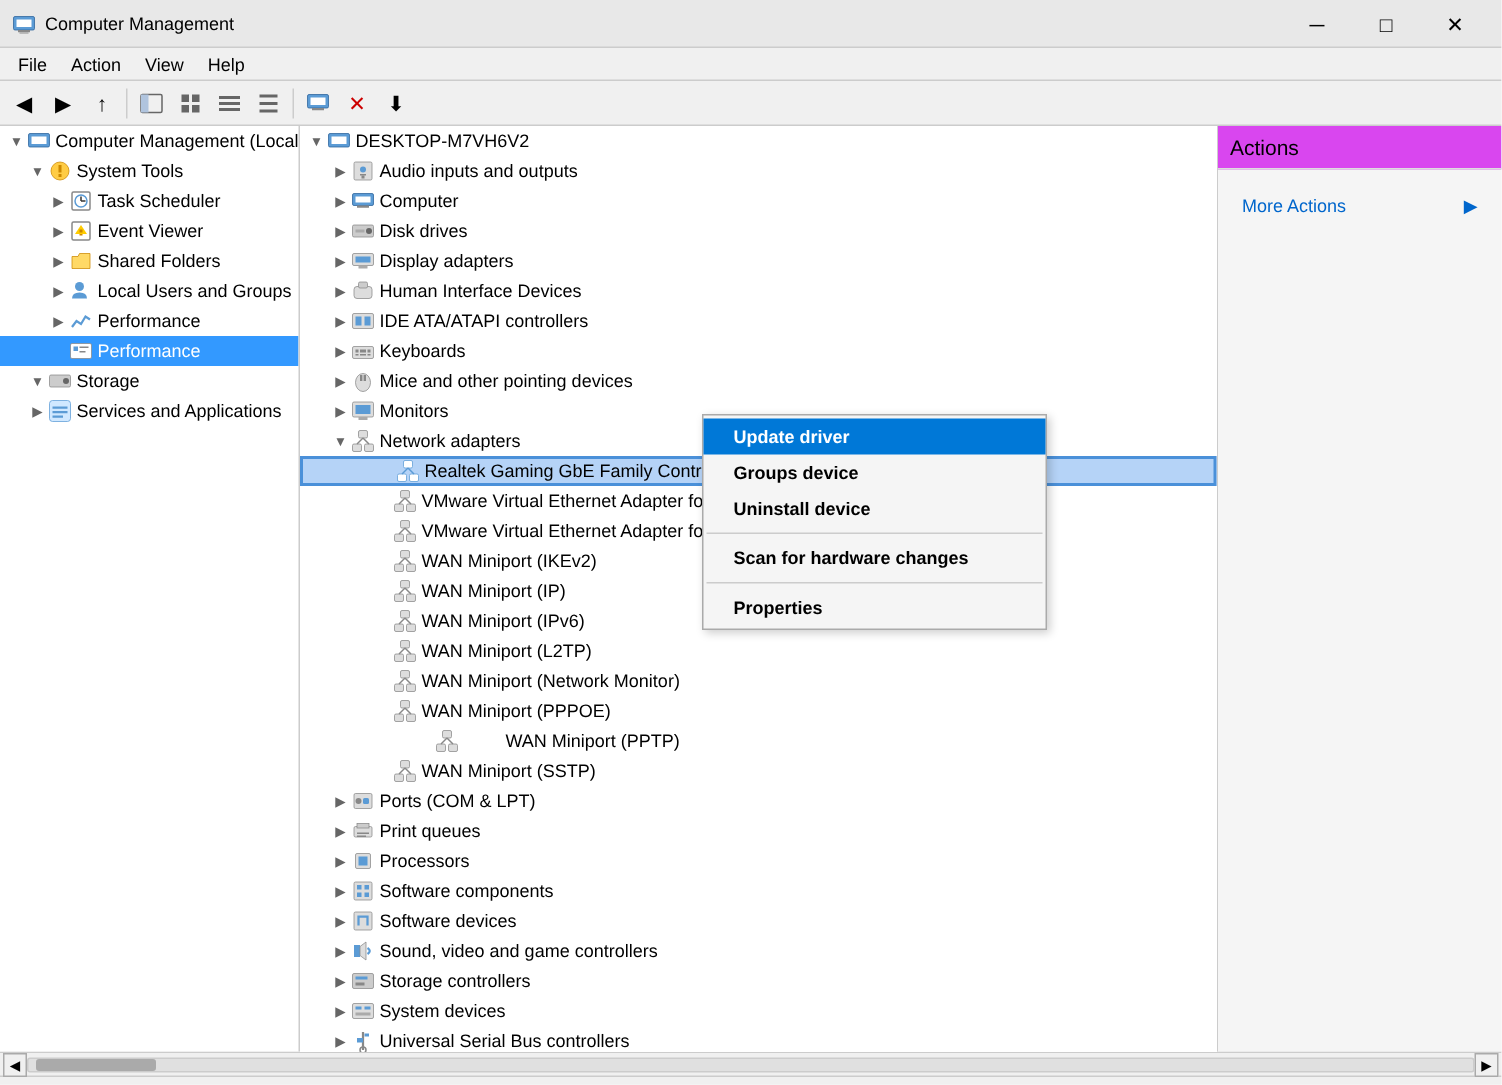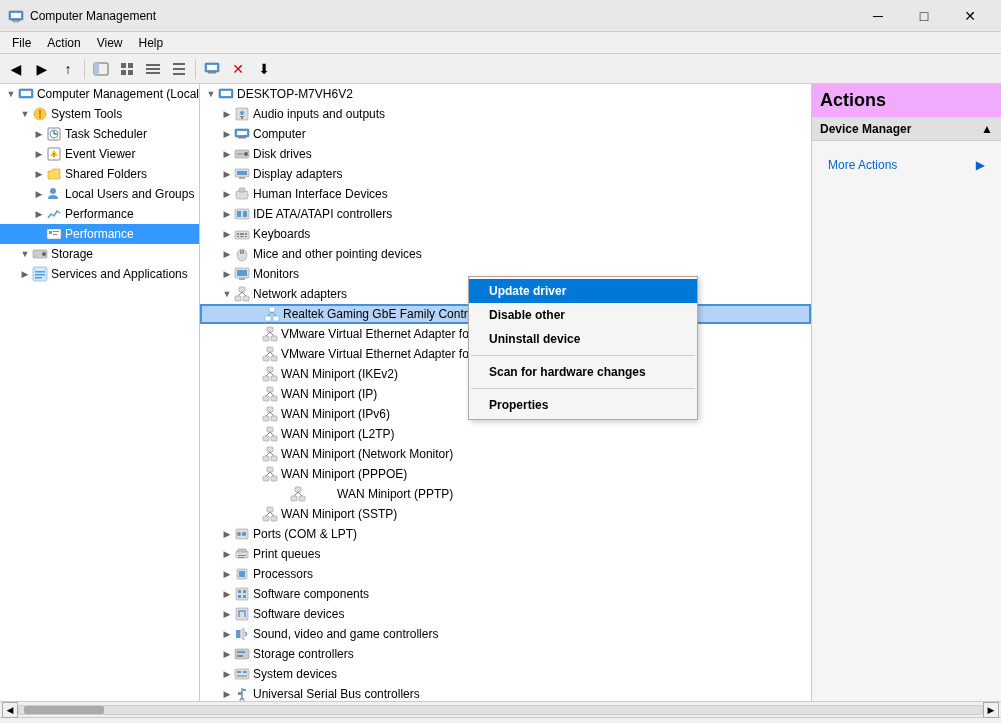--- a/index.html
+++ b/index.html
@@ -148,24 +148,24 @@
     }
     .context-menu-item.bold { font-weight: bold; }
     .context-menu-separator {
       height: 1px;
       background: #ccc;
       margin: 4px 2px;
     }
 
     
     .actions-panel-title {
-      background: #f0abfc;
+      background: #d946ef;
       padding: 6px 8px;
-      font-weight: bold;
-      font-size: 18px;
+      font-weight: normal;
+      font-size: 14px;
       border-bottom: 1px solid #ddd;
     }
     .actions-section-header {
       display: flex;
       align-items: center;
       justify-content: space-between;
       padding: 4px 8px;
       background: #e0e0e0;
       border-bottom: 1px solid #ccc;
       font-size: 12px;
@@ -818,43 +818,39 @@
           </svg>
       </span>
       <span>Universal Serial Bus controllers</span>
     </div>
 
     <div class="context-menu">
       <div class="context-menu-item highlighted">
         <span>Update driver</span>
       </div>
       <div class="context-menu-item">
-        <span>Disable other</span>
+        <span>Groups device</span>
       </div>
       <div class="context-menu-item">
         <span>Uninstall device</span>
       </div>
       <div class="context-menu-separator"></div>
       <div class="context-menu-item">
         <span>Scan for hardware changes</span>
       </div>
       <div class="context-menu-separator"></div>
       <div class="context-menu-item bold">
         <span>Properties</span>
       </div>
     </div>
 
   </div>
 
   <div class="right-panel">
     <div class="actions-panel-title">Actions</div>
-    <div class="actions-section-header">
-      <span>Device Manager</span>
-      <span>▲</span>
-    </div>
     <div class="actions-link">
       <span>More Actions</span>
       <span>▶</span>
     </div>
   </div>
 
 </div>
 
 <div class="h-scroll">
   <button style="width:16px;height:16px;font-size:9px;border:1px solid #aaa;background:#f0f0f0;cursor:pointer;">◀</button>

